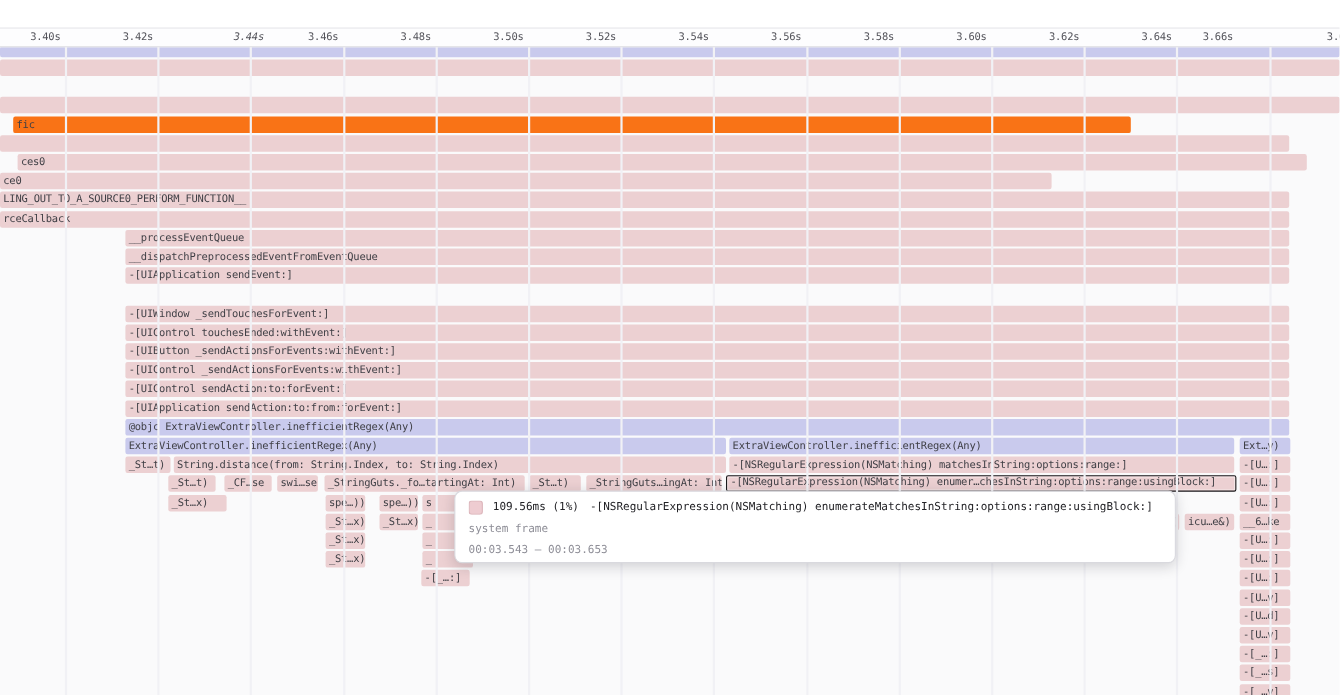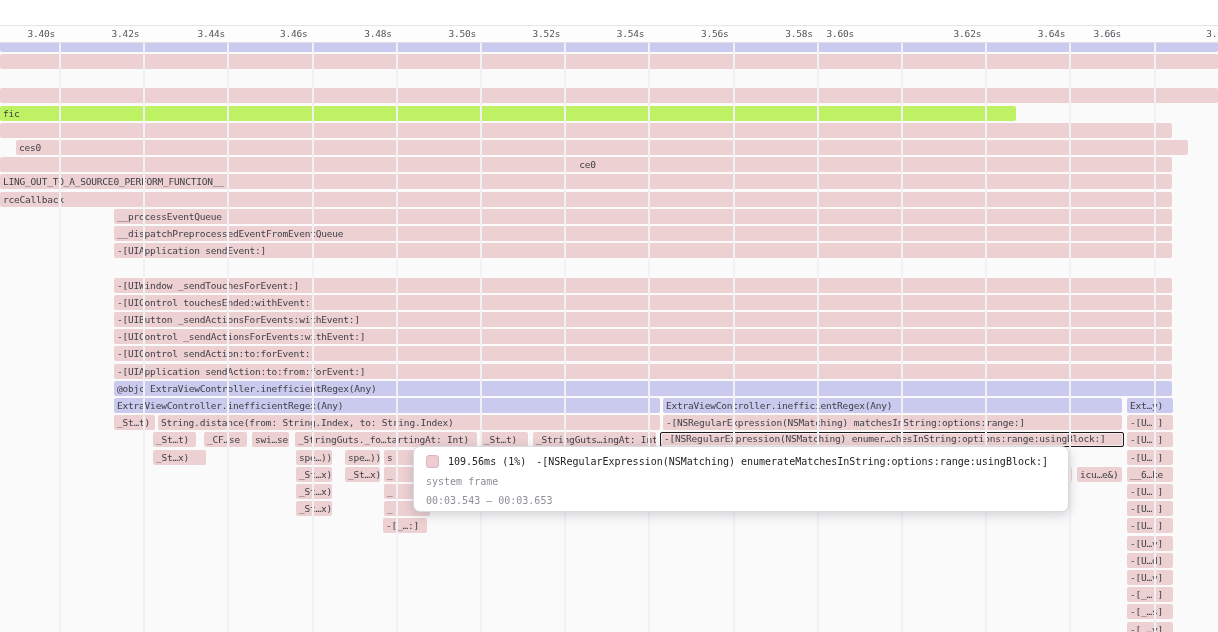--- a/index.html
+++ b/index.html
@@ -25,43 +25,43 @@
   .tt-muted{font-size:10px;color:#8e8e97;margin-top:8px;white-space:nowrap;}
 </style>
 </head>
 <body>
 
 <div class="screen">
 
   <div class="ruler" id="ruler">
       <div class="tick" style="left: -5px;">3.40s</div>
       <div class="tick" style="left: 79.2px;">3.42s</div>
-      <div class="tick" style="left: 165px;">3.44s</div>
+      <div class="tick" style="left: 180px; font-style: italic;">3.44s</div>
       <div class="tick" style="left: 247.6px;">3.46s</div>
       <div class="tick" style="left: 331.8px;">3.48s</div>
       <div class="tick" style="left: 416px;">3.50s</div>
       <div class="tick" style="left: 500.2px;">3.52s</div>
       <div class="tick" style="left: 584.4px;">3.54s</div>
       <div class="tick" style="left: 668.6px;">3.56s</div>
       <div class="tick" style="left: 752.8px;">3.58s</div>
-      <div class="tick" style="left: 794px;">3.60s</div>
+      <div class="tick" style="left: 837px;">3.60s</div>
       <div class="tick" style="left: 921.2px;">3.62s</div>
       <div class="tick" style="left: 1005.4px;">3.64s</div>
       <div class="tick" style="left: 1061px;">3.66s</div>
       <div class="tick" style="left: 1173.8px;">3.68s</div>
     </div>
 
   <div class="chart" id="chart">
       <div class="frame" style="left: 0px; width: 1218px; top: 0px; height: 9.5px; background: rgb(201, 202, 237);"></div>
       <div class="frame" style="left: 0px; width: 1218px; top: 12px; height: 15px; background: rgb(236, 208, 210);"></div>
       <div class="frame" style="left: 0px; width: 1218px; top: 46.4px; height: 15px; background: rgb(236, 208, 210);"></div>
-      <div class="frame" style="left: 0px; width: 1016px; top: 63.6px; height: 15px; background: #bef264;">fic</div>
+      <div class="frame" style="left: 12px; width: 1016px; top: 63.6px; height: 15px; background: #f97316;">fic</div>
       <div class="frame" style="left: 0px; width: 1172px; top: 80.8px; height: 15px; background: rgb(236, 208, 210);"></div>
       <div class="frame" style="left: 0px; width: 1172px; top: 98px; height: 15px; background: rgb(236, 208, 210); margin-left: 16px;">ces0</div>
-      <div class="frame" style="left: 0px; width: 1172px; top: 115.2px; height: 15px; background: rgb(236, 208, 210); text-align: center;">ce0</div>
+      <div class="frame" style="left: 0px; width: 956px; top: 115.2px; height: 15px; background: rgb(236, 208, 210);">ce0</div>
       <div class="frame" style="left: 0px; width: 1172px; top: 132.4px; height: 15px; background: rgb(236, 208, 210);">LING_OUT_TO_A_SOURCE0_PERFORM_FUNCTION__</div>
       <div class="frame" style="left: 0px; width: 1172px; top: 149.6px; height: 15px; background: rgb(236, 208, 210);">rceCallback</div>
       <div class="frame" style="left: 114px; width: 1058px; top: 166.8px; height: 15px; background: rgb(236, 208, 210);">__processEventQueue</div>
       <div class="frame" style="left: 114px; width: 1058px; top: 184px; height: 15px; background: rgb(236, 208, 210);">__dispatchPreprocessedEventFromEventQueue</div>
       <div class="frame" style="left: 114px; width: 1058px; top: 201.2px; height: 15px; background: rgb(236, 208, 210);">-[UIApplication sendEvent:]</div>
       <div class="frame" style="left: 114px; width: 1058px; top: 235.6px; height: 15px; background: rgb(236, 208, 210);">-[UIWindow _sendTouchesForEvent:]</div>
       <div class="frame" style="left: 114px; width: 1058px; top: 252.8px; height: 15px; background: rgb(236, 208, 210);">-[UIControl touchesEnded:withEvent:]</div>
       <div class="frame" style="left: 114px; width: 1058px; top: 270px; height: 15px; background: rgb(236, 208, 210);">-[UIButton _sendActionsForEvents:withEvent:]</div>
       <div class="frame" style="left: 114px; width: 1058px; top: 287.2px; height: 15px; background: rgb(236, 208, 210);">-[UIControl _sendActionsForEvents:withEvent:]</div>
       <div class="frame" style="left: 114px; width: 1058px; top: 304.4px; height: 15px; background: rgb(236, 208, 210);">-[UIControl sendAction:to:forEvent:]</div>

